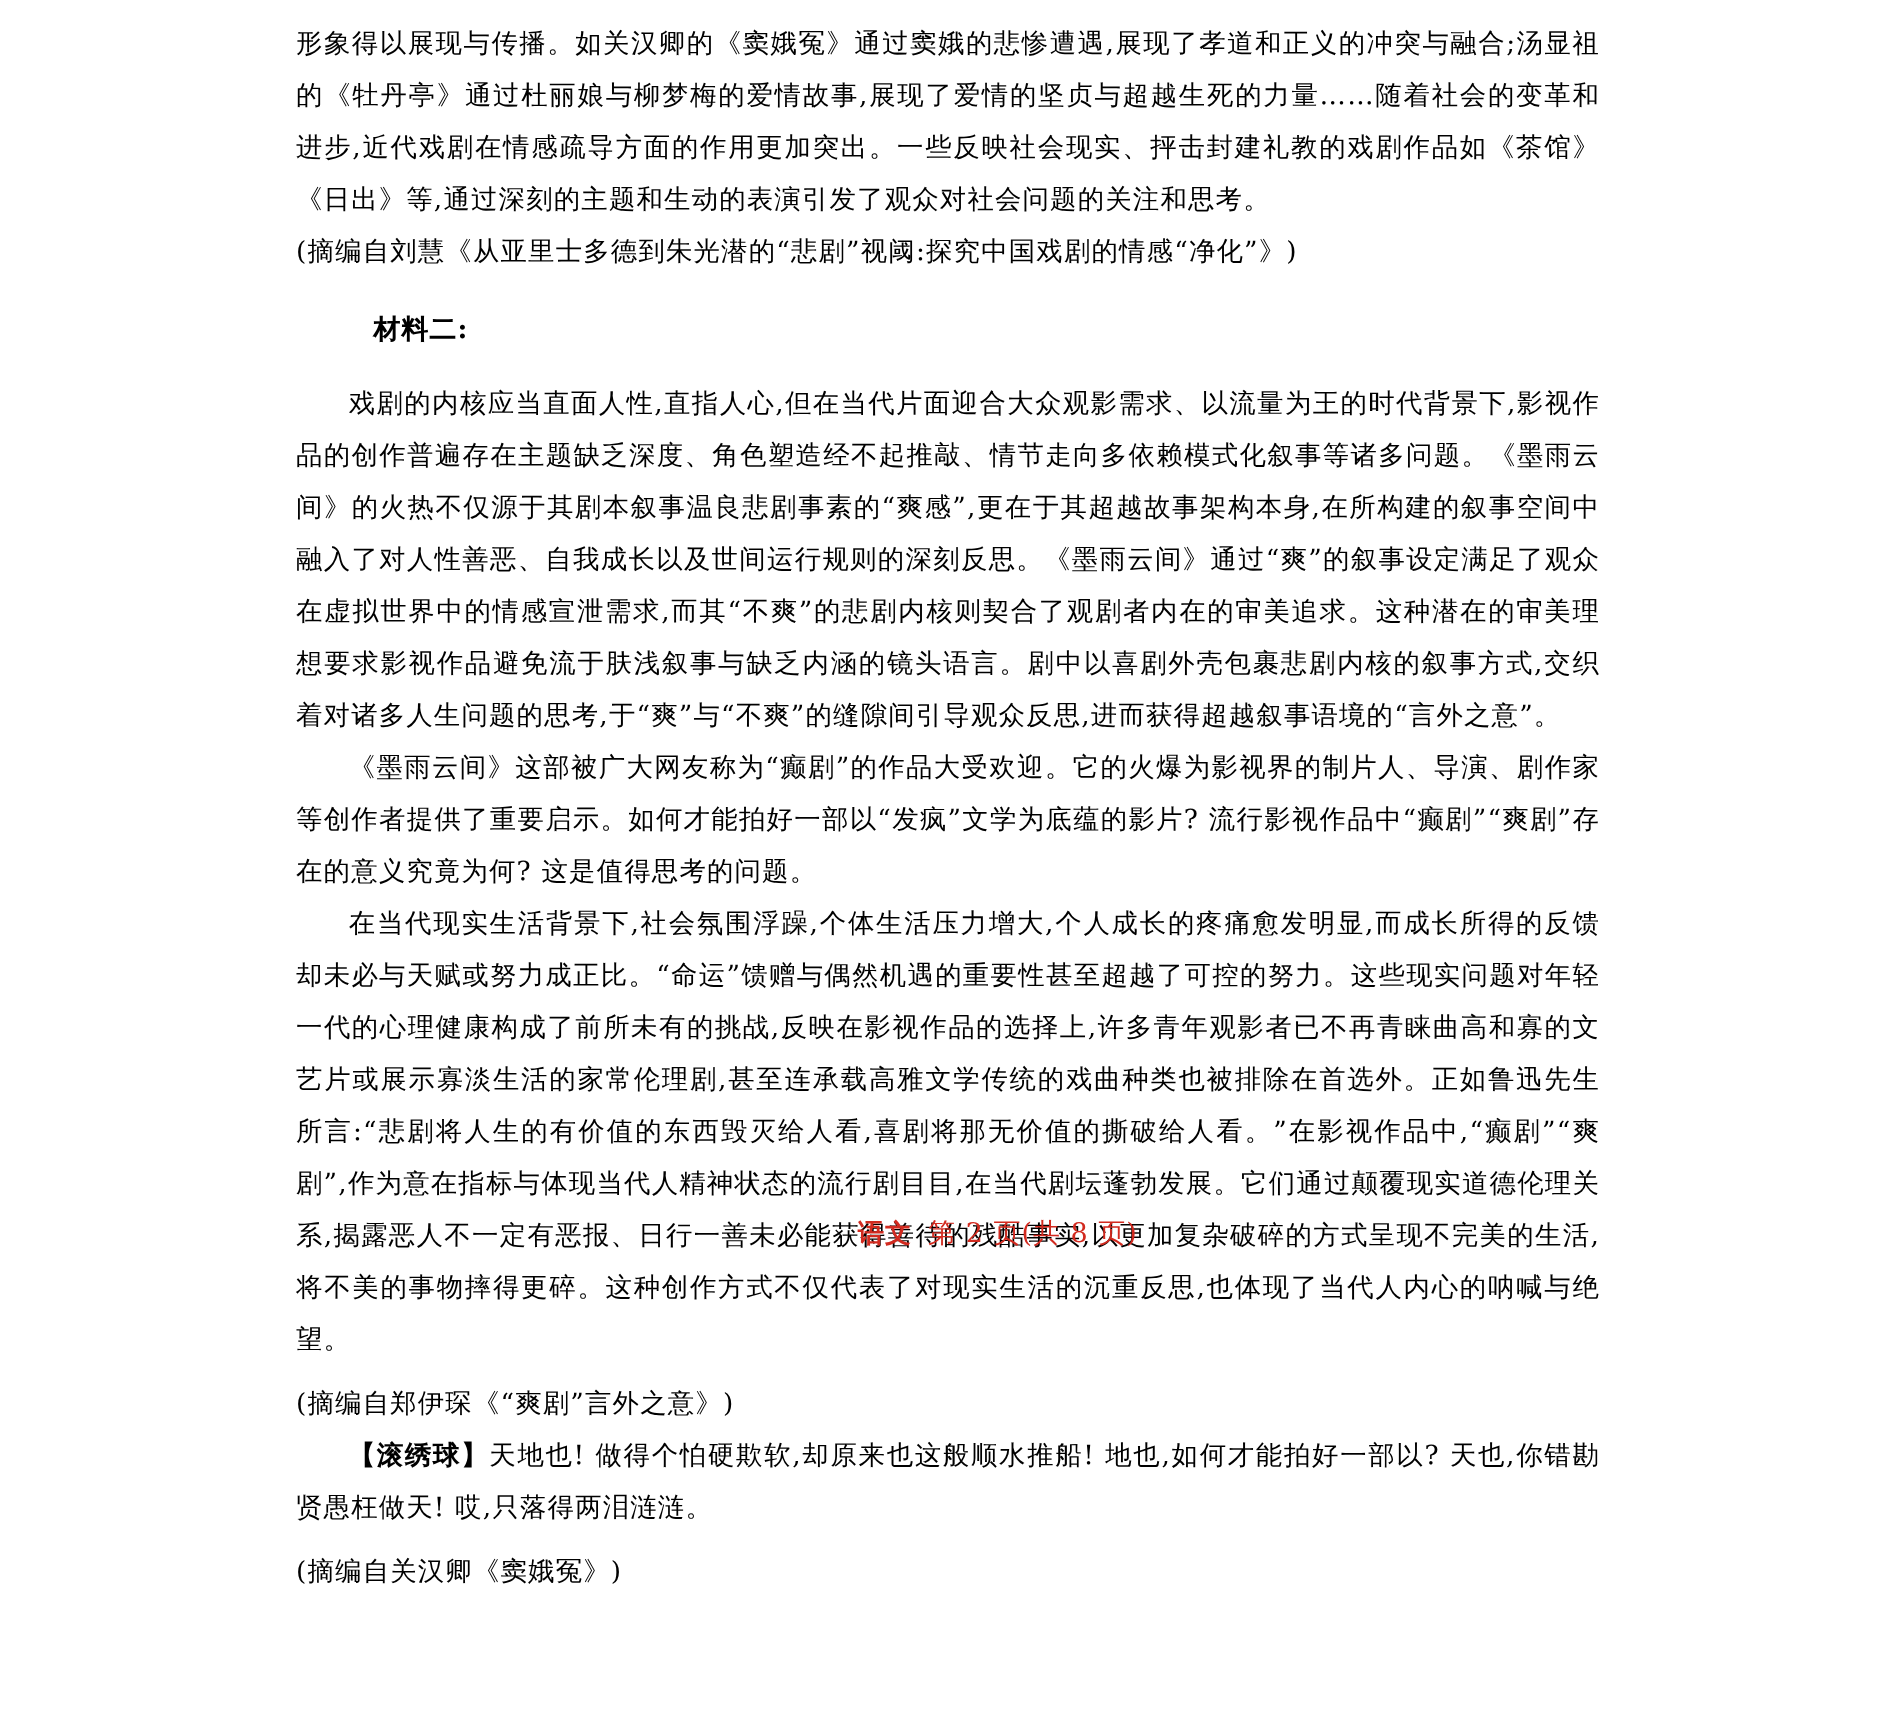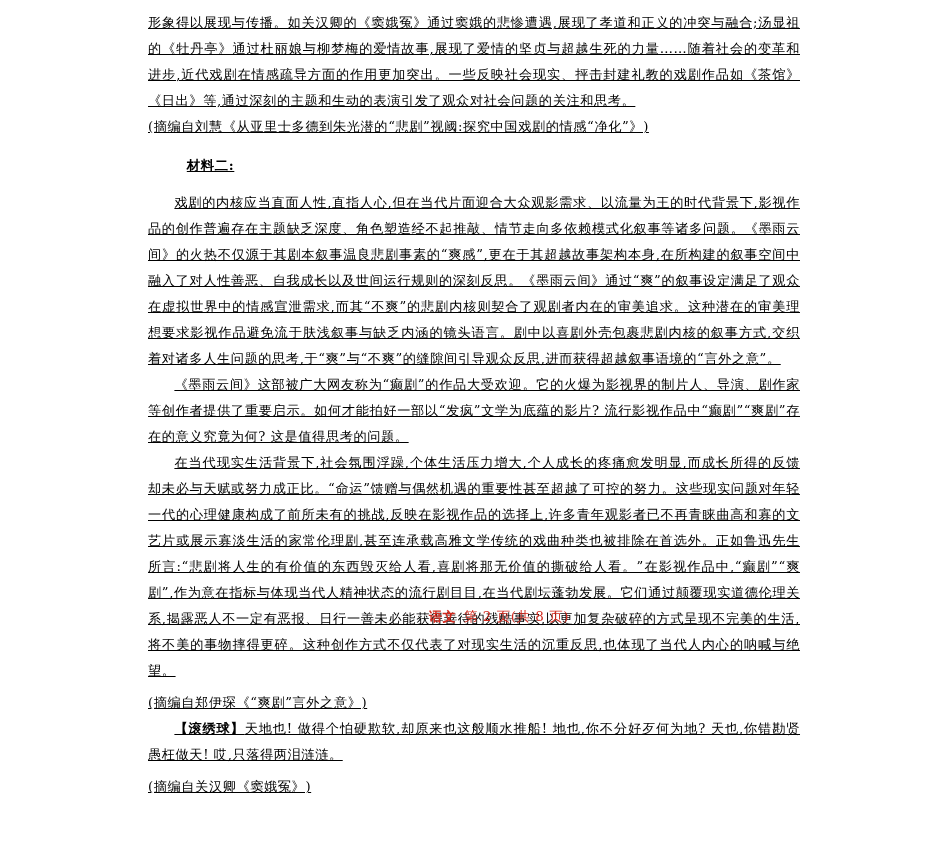--- a/index.html
+++ b/index.html
@@ -13,21 +13,20 @@
     font-family: "DejaVu Serif", "Liberation Serif", serif;
     color: #000000;
     overflow: hidden;
   }
   .page {
     position: relative;
     width: 950px;
     height: 638px;
     box-sizing: border-box;
     padding: 10px 150px 0 148px;
-    text-decoration: underline;
   }
   .para {
     font-size: 13.2px;
     line-height: 1.97;
     text-align: justify;
     text-justify: inter-ideograph;
     letter-spacing: 0.6px;
     margin: 0;
   }
   .indent {
@@ -85,21 +84,21 @@
 
   <p class="para indent">《墨雨云间》这部被广大网友称为“癫剧”的作品大受欢迎。它的火爆为影视界的制片人、导演、剧作家等创作者提供了重要启示。如何才能拍好一部以“发疯”文学为底蕴的影片? 流行影视作品中“癫剧”“爽剧”存在的意义究竟为何? 这是值得思考的问题。</p>
 
   <p class="para indent">在当代现实生活背景下,社会氛围浮躁,个体生活压力增大,个人成长的疼痛愈发明显,而成长所得的反馈却未必与天赋或努力成正比。“命运”馈赠与偶然机遇的重要性甚至超越了可控的努力。这些现实问题对年轻一代的心理健康构成了前所未有的挑战,反映在影视作品的选择上,许多青年观影者已不再青睐曲高和寡的文艺片或展示寡淡生活的家常伦理剧,甚至连承载高雅文学传统的戏曲种类也被排除在首选外。正如鲁迅先生所言:“悲剧将人生的有价值的东西毁灭给人看,喜剧将那无价值的撕破给人看。”在影视作品中,“癫剧”“爽剧”,作为意在指标与体现当代人精神状态的流行剧目目,在当代剧坛蓬勃发展。它们通过颠覆现实道德伦理关系,揭露恶人不一定有恶报、日行一善未必能获得善待的残酷事实,以更加复杂破碎的方式呈现不完美的生活,将不美的事物摔得更碎。这种创作方式不仅代表了对现实生活的沉重反思,也体现了当代人内心的呐喊与绝望。</p>
 
   <div class="spacer-sm"></div>
 
   <p class="src-right">(摘编自郑伊琛《“爽剧”言外之意》)</p>
 
 
-  <p class="para indent"><span class="bracket">【滚绣球】</span><span>天地也! 做得个怕硬欺软,却原来也这般顺水推船! 地也,你不分好歹何为地? 天也,你错勘贤愚枉做天! 哎,只落得两泪涟涟。</span></p>
+  <p class="para indent"><span class="bracket">【滚绣球】</span><span>天地也! 做得个怕硬欺软,却原来也这般顺水推船! 地也,如何才能拍好一部以? 天也,你错勘贤愚枉做天! 哎,只落得两泪涟涟。</span></p>
 
 
   <div class="spacer-sm"></div>
 
   <p class="src-right">(摘编自关汉卿《窦娥冤》)</p>
 
   <div class="footer">
     <span class="ft-title">语文</span><span>第 2 页(共 8 页)</span>
   </div>
 

